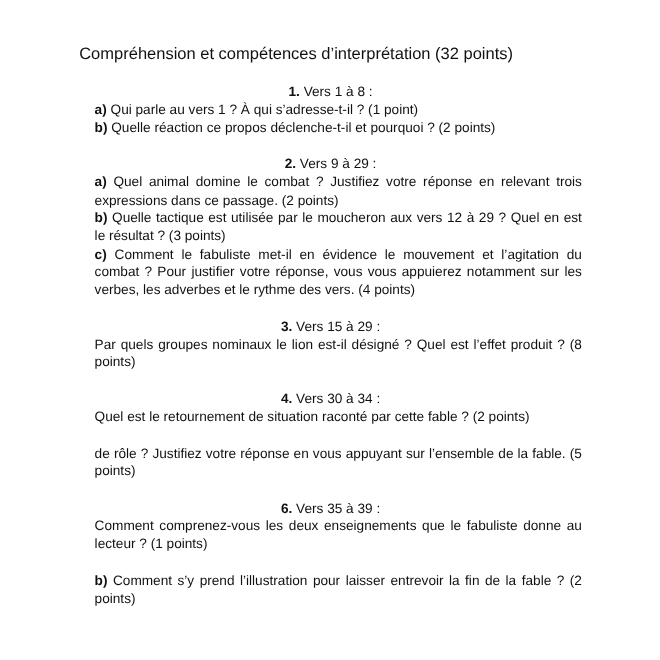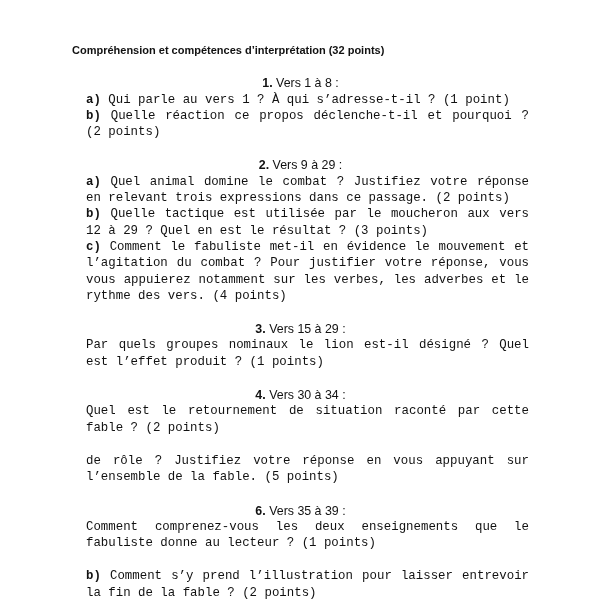--- a/index.html
+++ b/index.html
@@ -17,42 +17,41 @@
       font-size: 12.4px;
       line-height: 16.3px;
     }
     .page {
       position: absolute;
       left: 72px;
       top: 42px;
       width: 457px;
     }
     .title {
-      font-weight: bold;
+      font-weight: normal;
       margin: 0 0 17px 0;
-      font-size: 11px;
+      font-size: 15px;
     }
     .question {
       margin: 0 0 17px 0;
     }
     .q-head {
       margin: 0;
       text-align: center;
     }
     .q-num {
       font-weight: bold;
     }
     .q-body {
       margin-left: 14px;
       text-align: justify;
     }
     .q-body p {
       margin: 0;
       text-align: justify;
-      font-family: Liberation Mono, monospace;
     }
     .sub-letter {
       font-weight: bold;
     }
     .hanging {
       text-align: justify;
     }
   </style>
 </head>
 <body>
@@ -73,21 +72,21 @@
     <div class="q-body">
       <p><span class="sub-letter">a)</span> <span>Quel animal domine le combat ? Justifiez votre réponse en relevant trois expressions dans ce passage. (2 points)</span></p>
       <p><span class="sub-letter">b)</span> <span>Quelle tactique est utilisée par le moucheron aux vers 12 à 29 ? Quel en est le résultat ? (3 points)</span></p>
       <p><span class="sub-letter">c)</span> <span>Comment le fabuliste met-il en évidence le mouvement et l’agitation du combat ? Pour justifier votre réponse, vous vous appuierez notamment sur les verbes, les adverbes et le rythme des vers. (4 points)</span></p>
     </div>
   </div>
 
   <div class="question">
     <p class="q-head"><span class="q-num">3.</span> <span>Vers 15 à 29 :</span></p>
     <div class="q-body">
-      <p>Par quels groupes nominaux le lion est-il désigné ? Quel est l’effet produit ? (1 points)</p>
+      <p>Par quels groupes nominaux le lion est-il désigné ? Quel est l’effet produit ? (8 points)</p>
     </div>
   </div>
 
   <div class="question">
     <p class="q-head"><span class="q-num">4.</span> <span>Vers 30 à 34 :</span></p>
     <div class="q-body">
       <p>Quel est le retournement de situation raconté par cette fable ? (2 points)</p>
     </div>
   </div>
 

